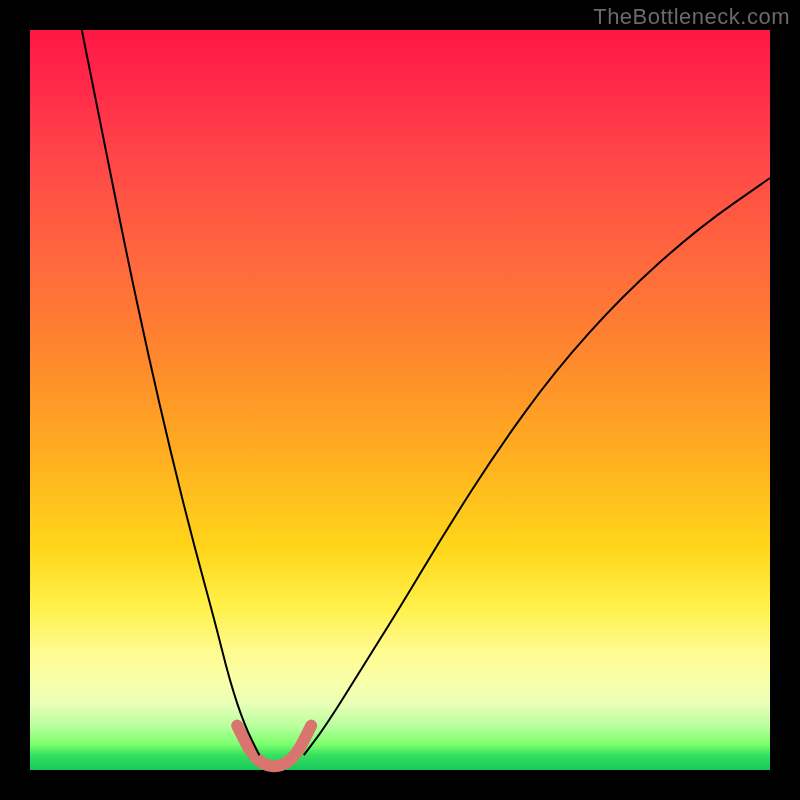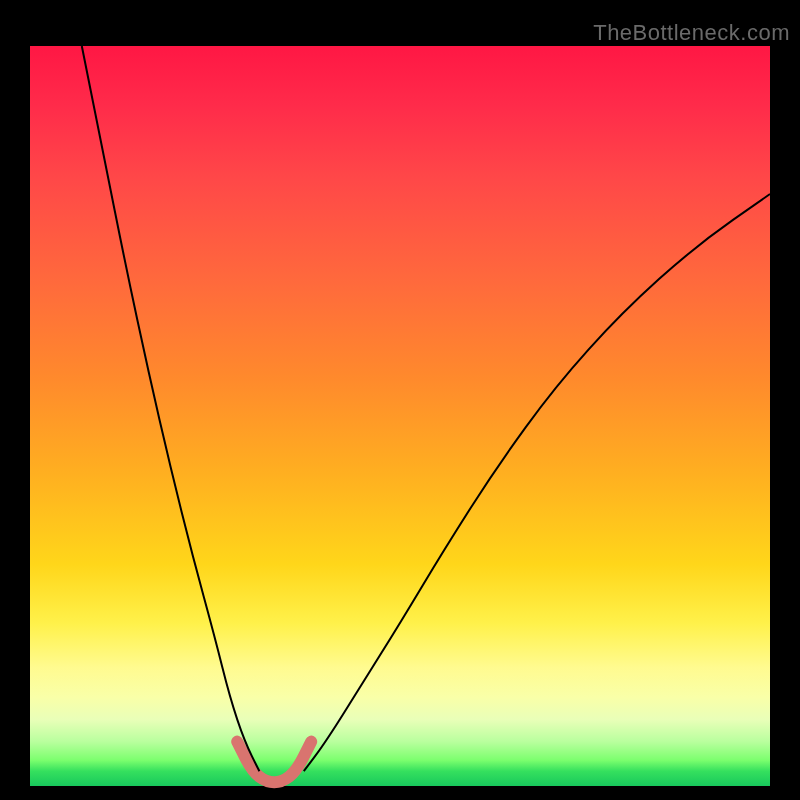--- a/index.html
+++ b/index.html
@@ -8,21 +8,20 @@
     width: 800px;
     height: 800px;
     background: #000;
     font-family: Arial, Helvetica, sans-serif;
     overflow: hidden;
   }
   .frame {
     position: absolute;
     inset: 0;
     background: #000;
-    margin-top: 16px;
   }
   .plot-area {
     position: absolute;
     left: 30px;
     top: 30px;
     width: 740px;
     height: 740px;
     
     background: linear-gradient(
       to bottom,

